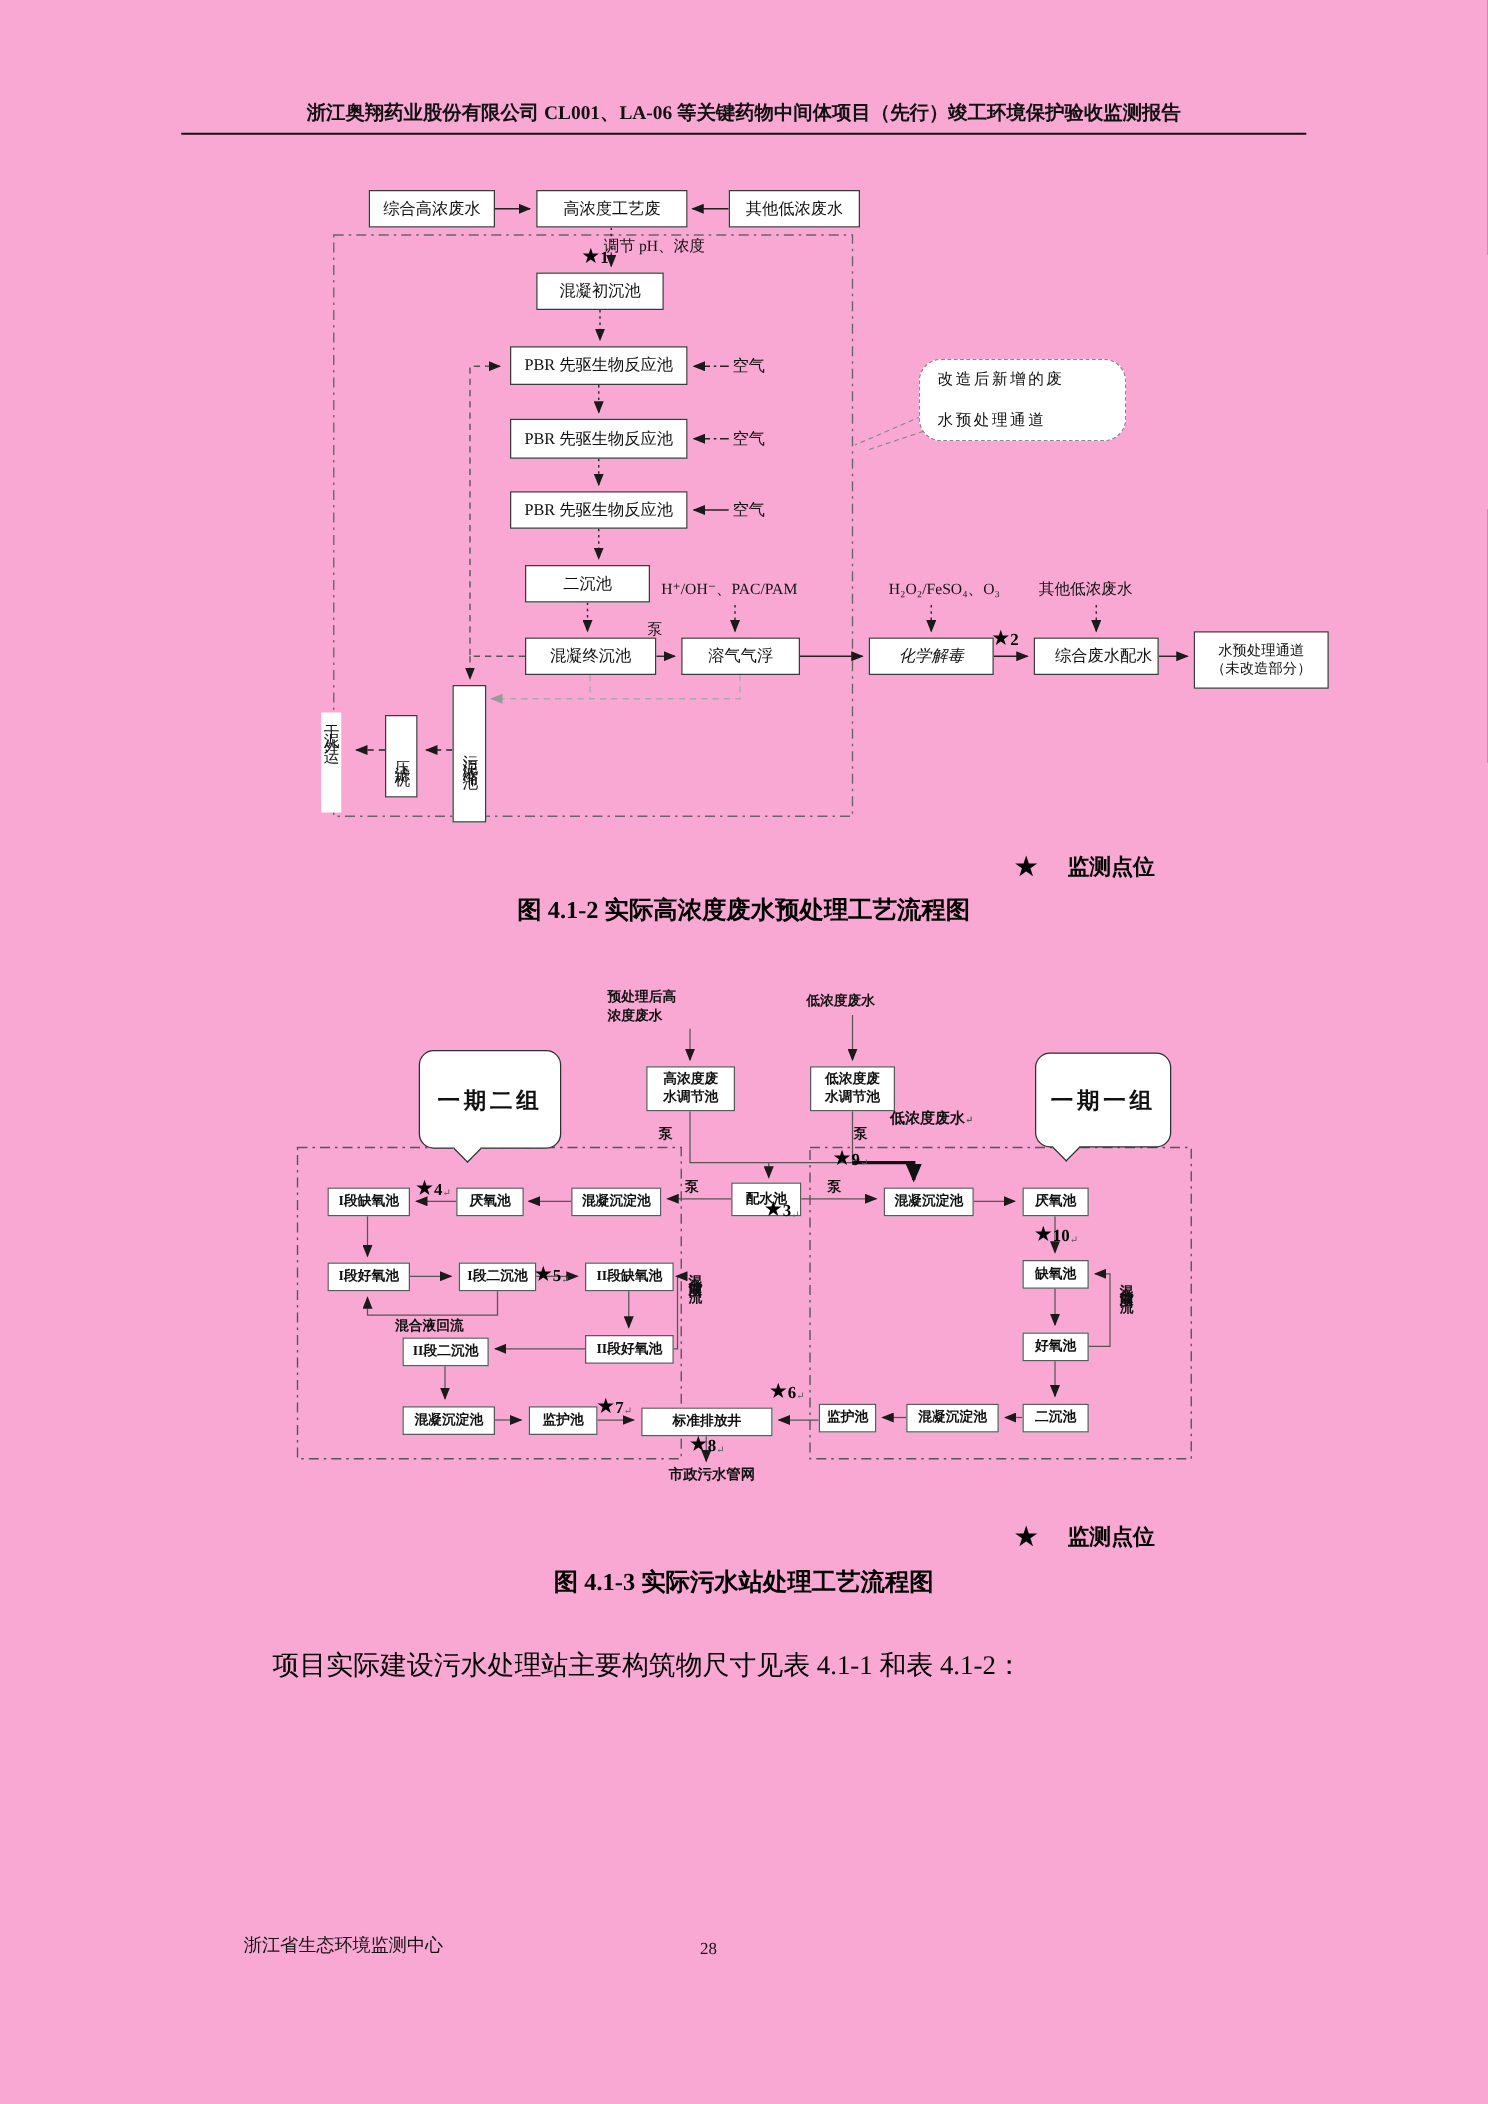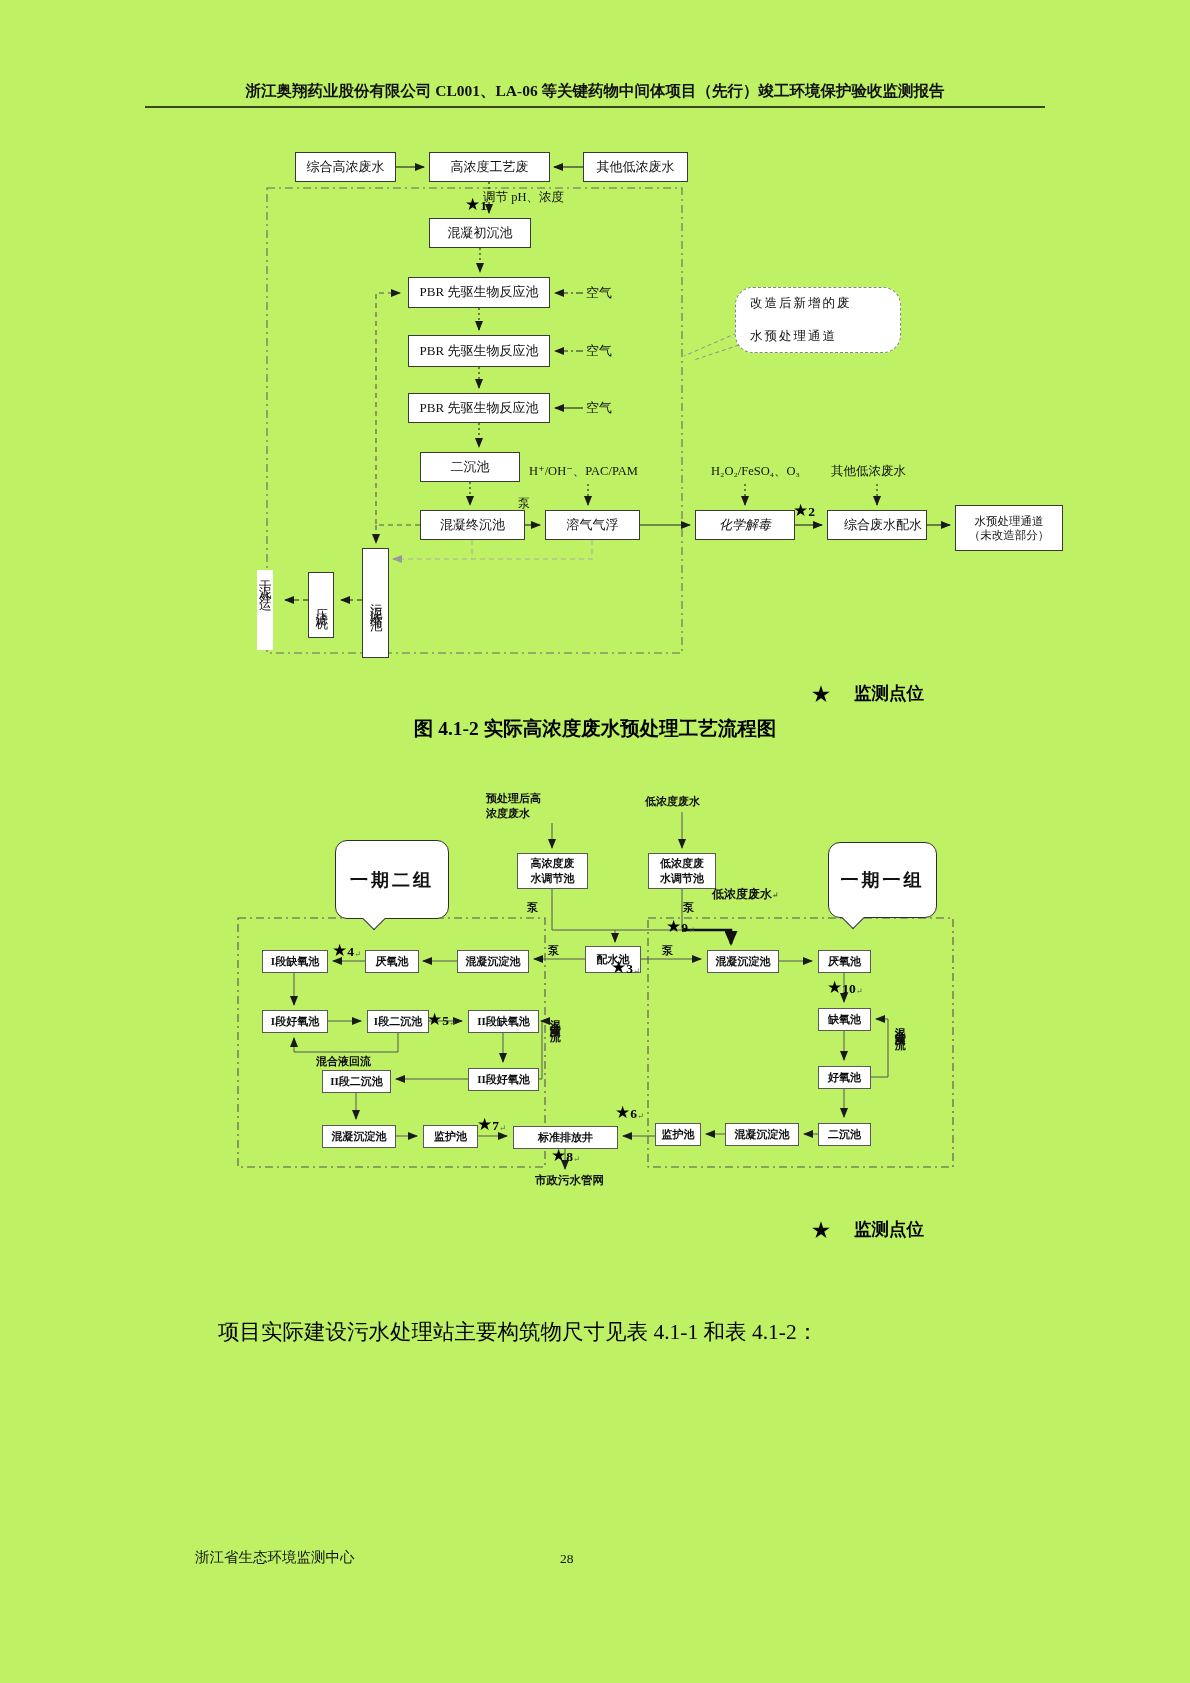--- a/index.html
+++ b/index.html
@@ -1,16 +1,16 @@
 <!DOCTYPE html>
 <html><head>
 <meta charset="utf-8">
 <style>
   html,body{margin:0;padding:0;background:#888;}
-  .page{position:relative;width:1190px;height:1683px;margin:0 auto;background:#bef264;overflow:hidden;
+  .page{position:relative;width:1190px;height:1683px;margin:0 auto;background:#f9a8d4;overflow:hidden;
         font-family:"Liberation Serif","DejaVu Serif",serif;color:#111;}
   svg.wires{position:absolute;left:0;top:0;z-index:1;}
   .hdr{position:absolute;left:145px;top:80px;width:900px;text-align:center;
        font:600 15.5px/1.45 "Liberation Serif","DejaVu Serif",serif;color:#111;z-index:2;}
   .bx{position:absolute;box-sizing:border-box;border:1px solid #3a3a3a;background:#fff;
       display:flex;align-items:center;justify-content:center;text-align:center;
       font:13px/1.25 "Liberation Serif","DejaVu Serif",serif;color:#111;z-index:2;}
   .b2{border-color:#5a5a5a;font-size:11px;font-weight:600;line-height:1.35;}
   .col{flex-direction:column;}
   .vt{writing-mode:vertical-rl;letter-spacing:4px;}
@@ -252,19 +252,20 @@
   <div class="star" style="left:615px;top:1104px;">
     <span class="g">★</span>
       <span class="n">6</span>
       <span class="m">↵</span>
   </div>
 
   <div class="legend" style="left:812px;top:1220px;">
     <span class="g">★</span>
     <span>监测点位</span>
   </div>
+  <div class="cap" style="top:1254px;">图 4.1-3  实际污水站处理工艺流程图</div>
 
   <div class="para">项目实际建设污水处理站主要构筑物尺寸见表 4.1-1 和表 4.1-2：</div>
 
   <div class="foot" style="left:195px;top:1548px;">浙江省生态环境监测中心</div>
   <div class="foot" style="left:560px;top:1550px;font-size:13.5px;">28</div>
 
 </div>
 
 </body></html>

